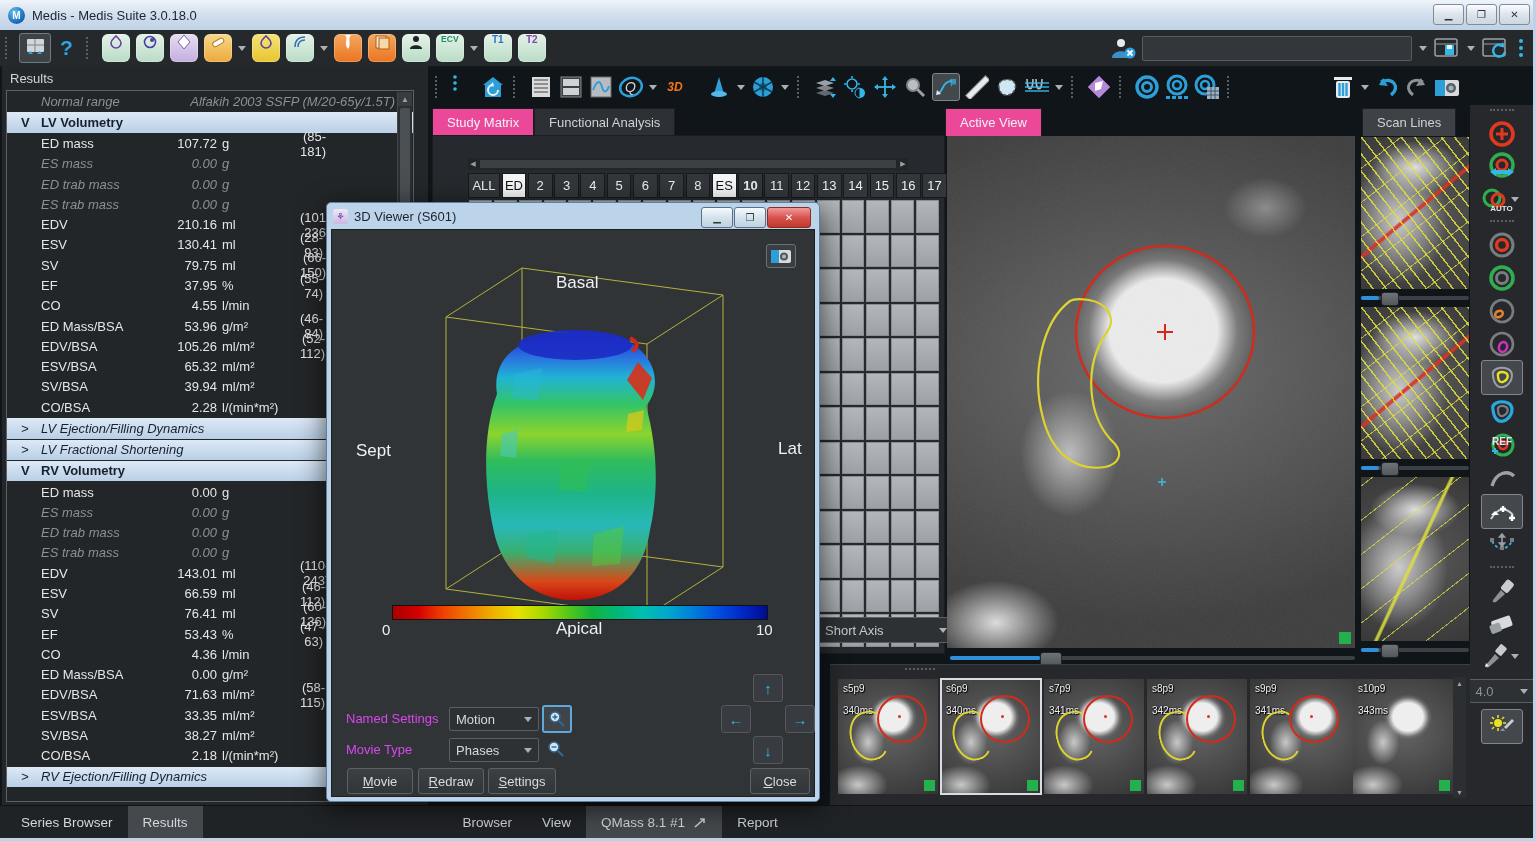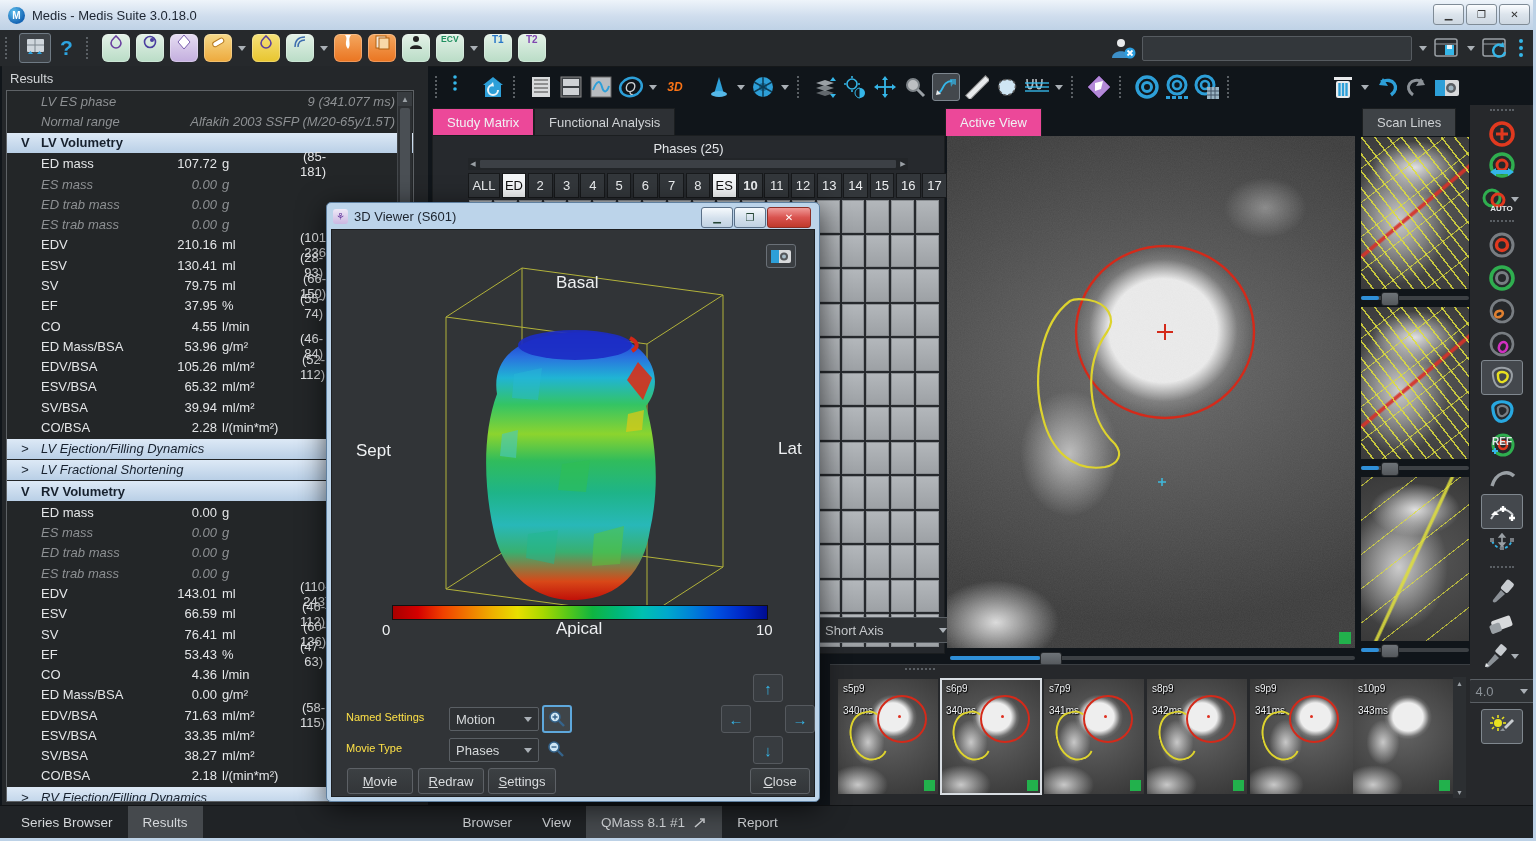--- a/index.html
+++ b/index.html
@@ -141,21 +141,21 @@
   .dlg-btns{position:absolute;right:8px;top:4px;display:flex;gap:1px;}
   .dlg-btn{width:30px;height:19px;border:1px solid #5a7globe;border:1px solid #5a7088;border-radius:3px;
     background:linear-gradient(#f6fafd,#d3e0ec 55%,#c0d2e2);display:flex;align-items:center;justify-content:center;font-size:10px;color:#243;}
   .dlg-btn.close{background:linear-gradient(#f09a98,#d9534f 50%,#c0392b);border-color:#8c2e26;color:#fff;font-weight:bold;width:42px;}
   .dlg-content{position:absolute;left:4px;top:26px;right:4px;bottom:4px;background:#313437;border:1px solid #1d1f21;}
   .cam-btn{position:absolute;right:18px;top:14px;width:28px;height:22px;background:#3a3e42;border:1px solid #6a7077;border-radius:3px;
     display:flex;align-items:center;justify-content:center;}
   .colorbar{position:absolute;left:60px;top:375px;width:374px;height:13px;border:1px solid #111;
     background:linear-gradient(to right,#a80000,#d40000,#f04000,#f07800,#eeb000,#e8e000,#a8d800,#58c818,#10b440,#00b878,#00c0b0,#00a8cc,#0080d8,#0050e0,#0028c8,#000c90);}
   .cb-lab{position:absolute;color:#eef0f2;font-size:15px;}
-  .dlg-row-label{position:absolute;color:#fde047;font-size:11px;}
+  .dlg-row-label{position:absolute;color:#d946ef;font-size:13px;}
   .zoombtn{position:absolute;width:26px;height:24px;background:#3a3e42;border:1px solid #5d6playground;border:1px solid #5d6166;border-radius:3px;
     display:flex;align-items:center;justify-content:center;}
   .zoombtn.hl{border:2px solid #5ea8dc;background:#3f4warm;background:#3f4549;}
   .navbtn{position:absolute;width:28px;height:26px;background:#383c40;border:1px solid #55595e;border-radius:3px;
     color:#35b6e8;font-size:15px;font-weight:bold;display:flex;align-items:center;justify-content:center;}
   text{font-family:"Liberation Sans",sans-serif;}
 </style>
 </head>
 <body>
 
@@ -277,24 +277,20 @@
       <circle cx="7" cy="11" r="2" fill="#35b6e8"></circle>
       <circle cx="7" cy="18" r="2" fill="#35b6e8"></circle>
     </svg>
 </div>
 
 <div class="abs left-panel"></div>
 <div class="abs results-title">Results</div>
 <div class="abs results-box">
   <div id="results-list">
       <div class="rrow info">
-        <span>LV ES phase</span>
-        <span>9 (341.077 ms)</span>
-      </div>
-      <div class="rrow info">
         <span>Normal range</span>
         <span>Alfakih 2003 SSFP (M/20-65y/1.5T)</span>
       </div>
       <div class="rrow sec">
         <span style="width:20px">V</span>
         <span>LV Volumetry</span>
       </div>
       <div class="rrow norm">
         <span class="l">ED mass</span>
         <span class="n">107.72</span>
@@ -702,21 +698,20 @@
     </div>
 </div>
 
 <div class="abs tab active" style="left:432px;top:108px">
     <span>Study Matrix</span>
   </div>
 <div class="abs tab" style="left:534px;top:108px">
     <span>Functional Analysis</span>
   </div>
 <div class="abs matrix-panel">
-  <div class="phases-header">Phases (25)</div>
   <div class="hscroll">
     <div class="ar">◀</div>
     <div class="thumbh"></div>
     <div class="ar">▶</div>
   </div>
   <div class="phase-row" id="phase-row">
       <div class="pcell first">ALL</div>
       <div class="pcell hl">ED</div>
       <div class="pcell">2</div>
       <div class="pcell">3</div>

